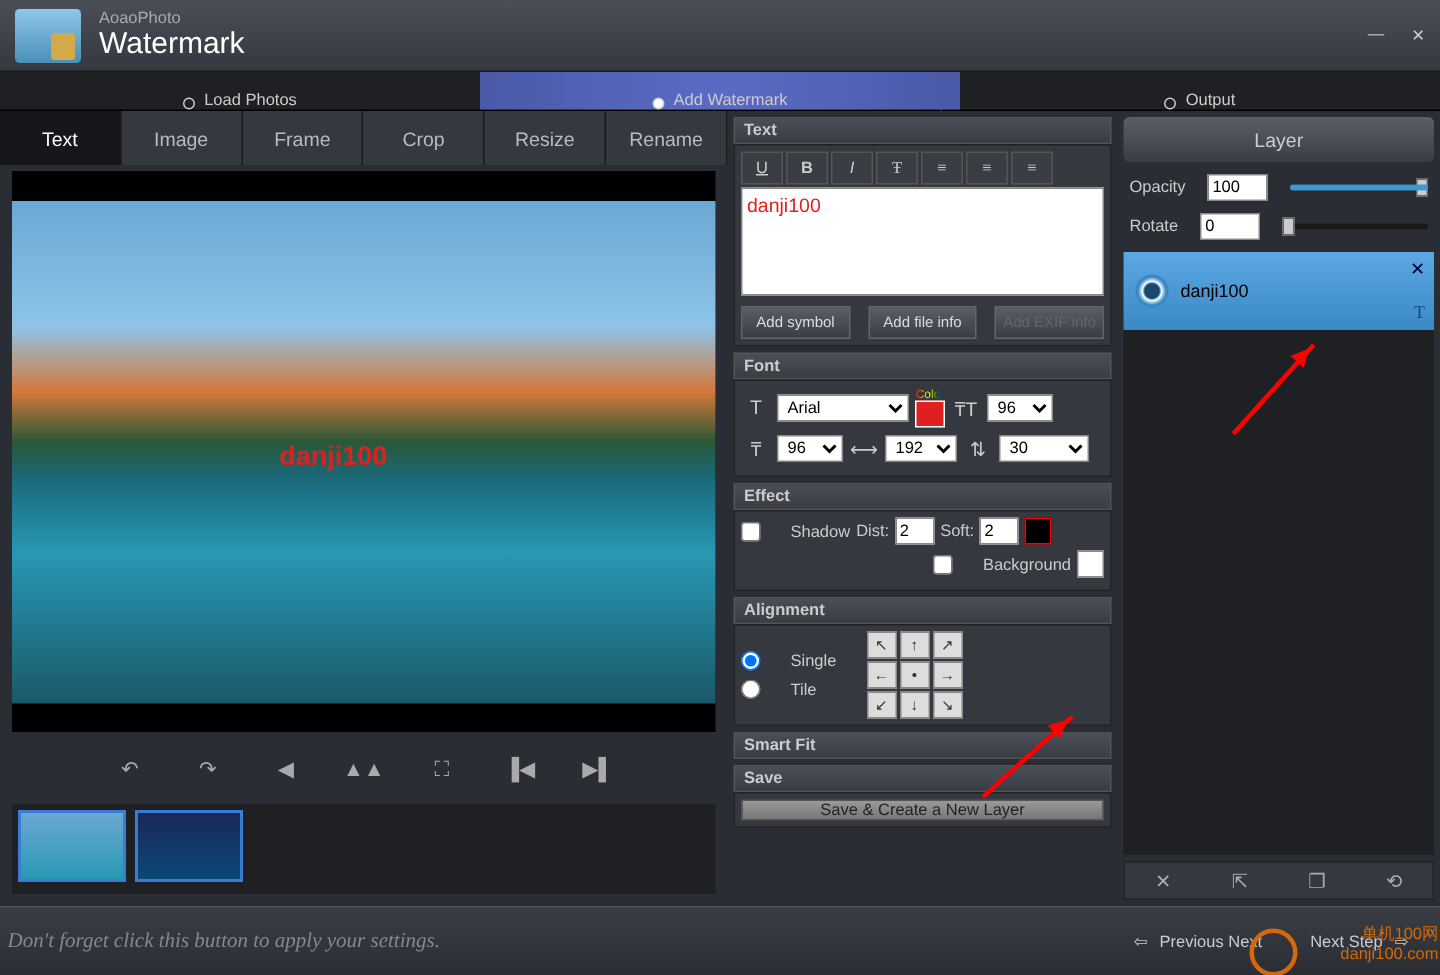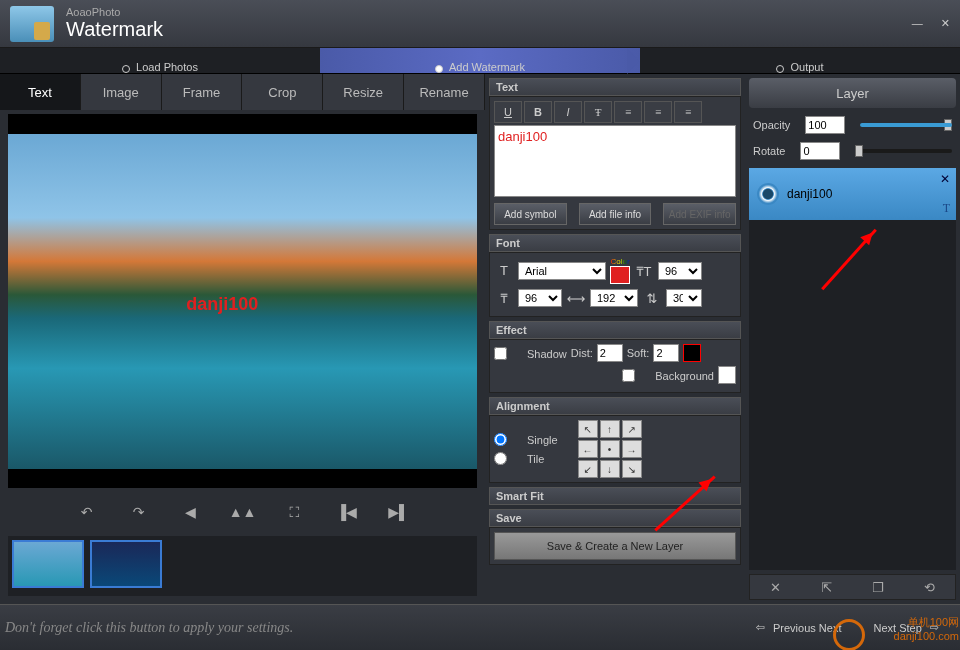--- a/index.html
+++ b/index.html
@@ -43,21 +43,21 @@
 .btn{flex:1;height:22px;background:linear-gradient(#5a5e67,#3a3d44);border:1px solid #666;color:#ddd;font-size:10px;cursor:pointer}
 .btn.dis{color:#666}
 .font-row{display:flex;align-items:center;gap:4px;margin-bottom:4px}
 .ico{width:20px;height:20px;display:flex;align-items:center;justify-content:center;font-size:13px;color:#ccc}
 select,input[type=text]{background:#fff;color:#000;border:1px solid #888;height:18px;font-size:11px;padding:0 2px}
 .color-sw{width:20px;height:18px;background:#e02020;border:1px solid #fff}
 .color-lbl{font-size:8px;background:linear-gradient(90deg,red,orange,yellow,green,blue);-webkit-background-clip:text;color:transparent}
 .chk{display:flex;align-items:flex-end;gap:20px;font-size:10px}
 .align-grid{display:grid;grid-template-columns:repeat(3,20px);gap:2px}
 .align-grid button{width:20px;height:18px;background:#ddd;border:1px solid #888;font-size:10px;cursor:pointer;color:#333}
-.save-btn{width:100%;height:28px;background:linear-gradient(#999,#777);border:1px solid #555;color:#222;font-size:11px;cursor:pointer;position:relative}
+.save-btn{width:100%;height:14px;background:linear-gradient(#999,#777);border:1px solid #555;color:#222;font-size:11px;cursor:pointer;position:relative}
 .layer-panel{width:215px;background:#2a2d33;display:flex;flex-direction:column}
 .layer-head{height:30px;background:linear-gradient(#5a5e67,#3a3d44);display:flex;align-items:center;justify-content:center;font-size:13px;margin:4px;border-radius:4px}
 .layer-ctrl{padding:4px 8px;display:flex;align-items:center;gap:15px;font-size:11px}
 .layer-ctrl input{width:40px}
 .slider{flex:1;height:4px;background:#1a1a1a;position:relative;border-radius:2px}
 .slider::after{content:"";position:absolute;left:0;top:0;height:100%;background:#3a9bd4;border-radius:2px}
 .slider.full::after{width:100%}
 .slider-h{position:absolute;top:-4px;width:8px;height:12px;background:#ccc;border:1px solid #666}
 .layer-list{flex:1;background:#1e2024;margin:4px;position:relative}
 .layer-item{height:52px;background:linear-gradient(#5ba8e4,#3a88c4);margin:0;display:flex;align-items:center;padding:4px 8px;gap:8px;position:relative}
@@ -173,21 +173,21 @@
             </div>
           <span class="ico">₸T</span>
           <select style="width:44px"><option>96</option></select>
         </div>
         <div class="font-row">
           <span class="ico">₸</span>
           <select style="width:44px"><option>96</option></select>
           <span class="ico">⟷</span>
           <select style="width:48px"><option>192</option></select>
           <span class="ico">⇅</span>
-          <select style="width:36px"><option>30</option></select>
+          <select style="width:60px"><option>30</option></select>
         </div>
       </div>
     </div>
 
     <div class="section">
       <div class="sec-head">Effect</div>
       <div class="sec-body">
         <div class="font-row">
           <label class="chk">
               <input type="checkbox" style="">

